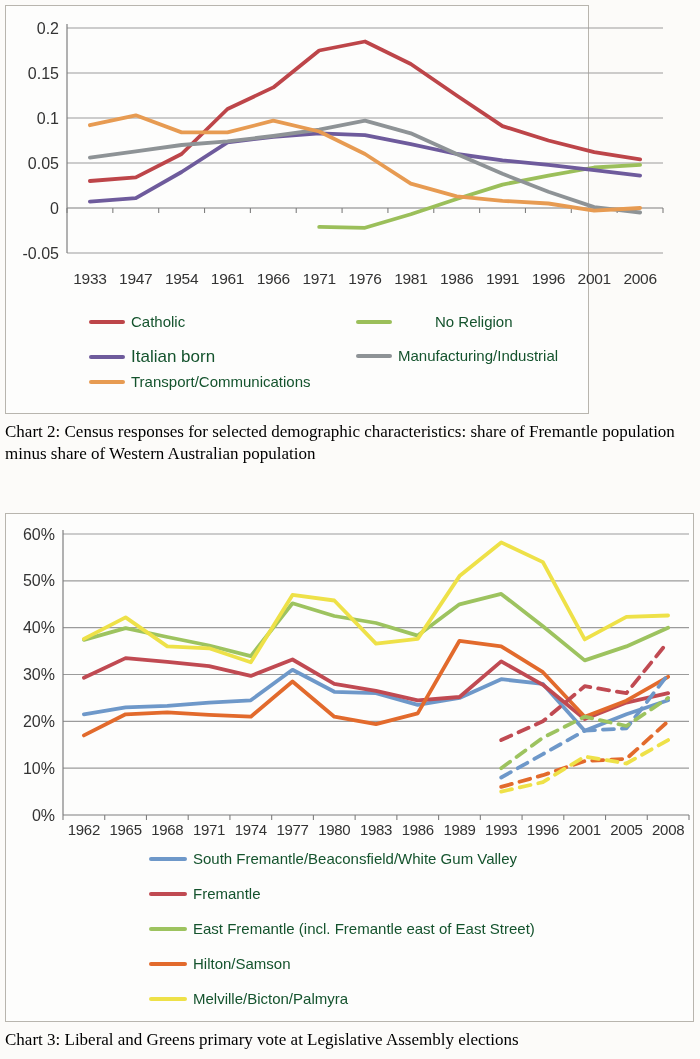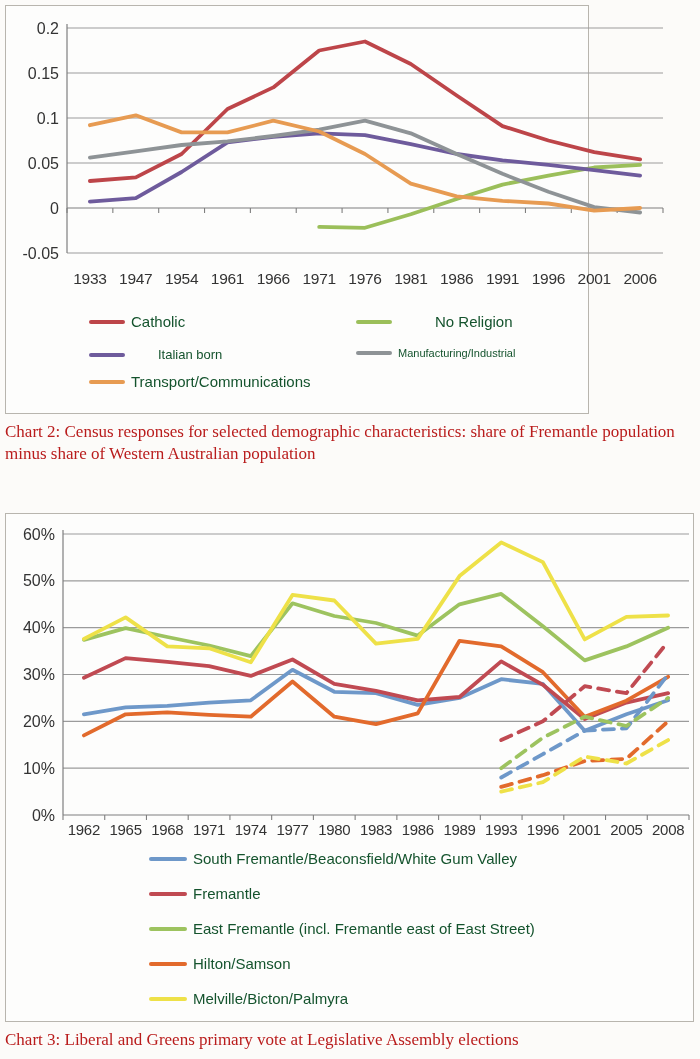--- a/index.html
+++ b/index.html
@@ -14,21 +14,21 @@
     position:absolute;
     box-sizing:border-box;
     background:#fdfdfc;
     border:1px solid #b8b5ae;
   }
   #chart2-box{left:5px;top:5px;width:584px;height:409px;}
   #chart3-box{left:5px;top:513px;width:689px;height:509px;}
   .caption{
     position:absolute;left:5px;width:692px;
     font-family:"Liberation Serif","DejaVu Serif",serif;
-    font-size:17px;line-height:1.32;color:#b91c1c;
+    font-size:17px;line-height:1.32;color:#000000;
   }
   #caption2{top:421px;}
   #caption3{top:1029px;}
   .legend-item{
     position:absolute;display:flex;align-items:center;white-space:nowrap;
     color:#14532d;
   }
   .legend-swatch{display:inline-block;height:4px;border-radius:2px;margin-right:6px;flex:0 0 auto;}
   svg{position:absolute;left:0;top:0;}
   svg text{font-family:"Liberation Sans","DejaVu Sans",sans-serif;fill:#333;}
@@ -86,25 +86,25 @@
         <polyline points="83.9,119.2 129.8,109.3 175.6,126.4 221.5,126.4 267.3,114.7 313.2,125.5 359.0,148.0 404.8,177.7 450.7,190.3 496.5,194.8 542.4,197.5 588.2,204.7 634.1,202.0" fill="none" stroke="#e79b52" stroke-width="3.8" stroke-linejoin="round" stroke-linecap="round"></polyline>
       </svg>
       <div class="legend-item" style="left: 83px; top: 307px; font-size: 15px;">
         <span class="legend-swatch" style="width: 36px; background: rgb(189, 69, 73);"></span>
         <span>Catholic</span>
       </div>
       <div class="legend-item" style="left: 350px; top: 307px; font-size: 15px; gap: 37px;">
         <span class="legend-swatch" style="width: 36px; background: rgb(155, 191, 90);"></span>
         <span>No Religion</span>
       </div>
-      <div class="legend-item" style="left: 83px; top: 341px; font-size: 13px; gap: 27px;">
+      <div class="legend-item" style="left: 83px; top: 341px; font-size: 17px;">
         <span class="legend-swatch" style="width: 36px; background: rgb(110, 91, 156);"></span>
         <span>Italian born</span>
       </div>
-      <div class="legend-item" style="left: 350px; top: 341px; font-size: 11px;">
+      <div class="legend-item" style="left: 350px; top: 341px; font-size: 15px;">
         <span class="legend-swatch" style="width: 36px; background: rgb(142, 147, 150);"></span>
         <span>Manufacturing/Industrial</span>
       </div>
       <div class="legend-item" style="left: 83px; top: 367px; font-size: 15px;">
         <span class="legend-swatch" style="width: 36px; background: rgb(231, 155, 82);"></span>
         <span>Transport/Communications</span>
       </div>
     </div>
   <div class="caption" id="caption2">Chart 2: Census responses for selected demographic characteristics: share of Fremantle population minus share of Western Australian population</div>
   <div class="chart-box" id="chart3-box">

